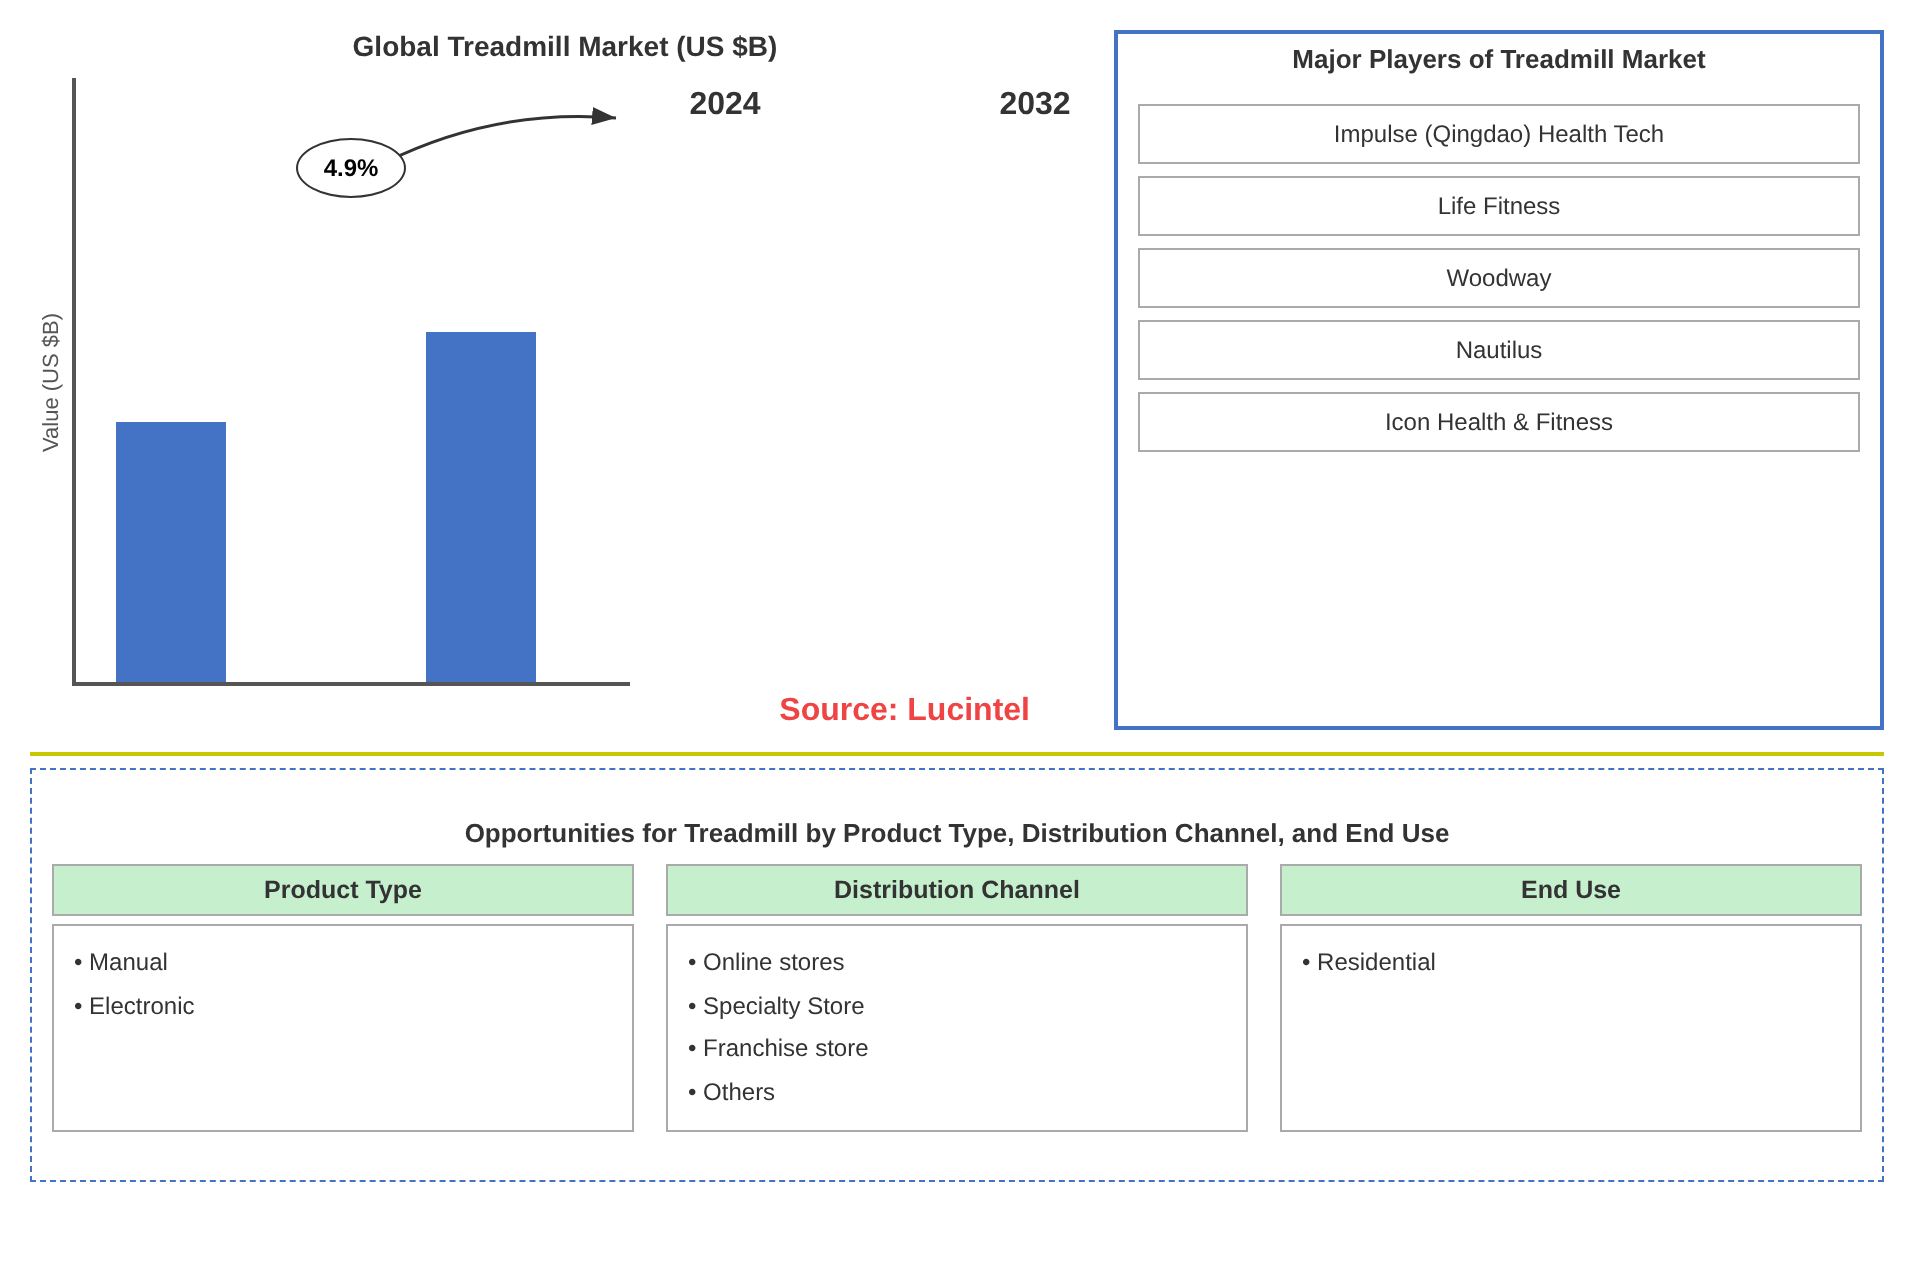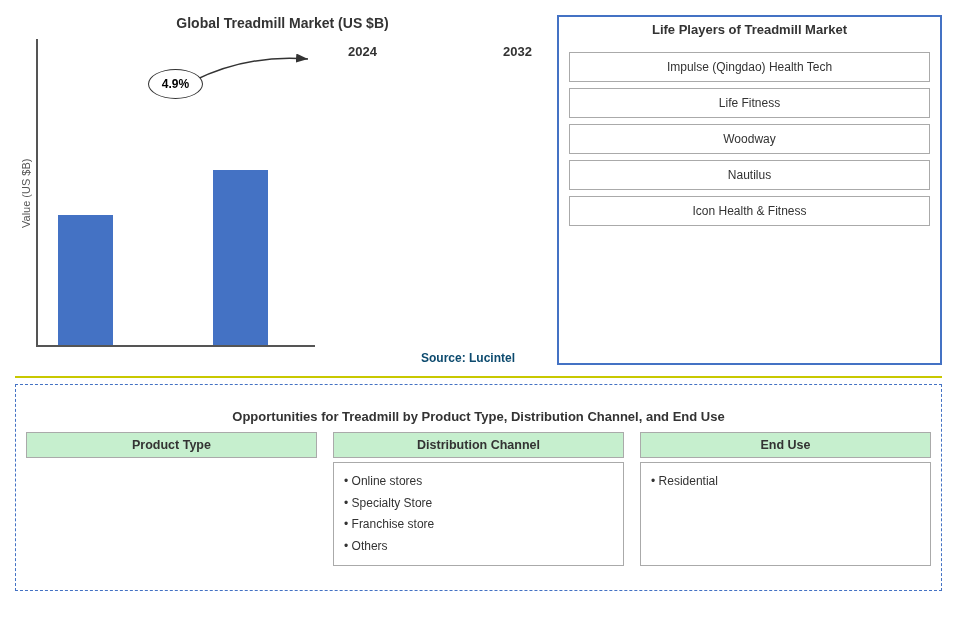--- a/index.html
+++ b/index.html
@@ -105,21 +105,21 @@
     .x-labels {
       display: flex;
       padding: 5px 0 0 20px;
       gap: 60px;
       justify-content: flex-start;
     }
 
     .x-label {
       width: 55px;
       text-align: center;
-      font-size: 13px;
+      font-size: 16px;
       font-weight: bold;
       color: #333;
     }
 
     .cagr-bubble {
       position: absolute;
       top: 20px;
       left: 75px;
       border: 1.5px solid #333;
       border-radius: 50%;
@@ -129,23 +129,23 @@
       align-items: center;
       justify-content: center;
       background: white;
       font-size: 12px;
       font-weight: bold;
     }
 
     
     .source-label {
       text-align: right;
-      font-size: 12px;
-      font-weight: bold;
-      color: #0c4a6e;
+      font-size: 16px;
+      font-weight: bold;
+      color: #ef4444;
       padding-right: 30px;
       margin-top: 4px;
     }
 
     
     .major-players {
       flex: 1;
       display: flex;
       flex-direction: column;
       padding: 5px 10px;
@@ -275,39 +275,45 @@
             <div class="x-label">2024</div>
             <div class="x-label" style="margin-left:40px;">2032</div>
           </div>
         </div>
       </div>
 
       <div class="source-label" style="width:100%;">Source: Lucintel</div>
     </div>
 
     <div class="major-players">
-      <div class="major-players-title">Life Players of Treadmill Market</div>
+      <div class="major-players-title">Major Players of Treadmill Market</div>
       <div class="player-item">Impulse (Qingdao) Health Tech</div>
       <div class="player-item">Life Fitness</div>
       <div class="player-item">Woodway</div>
       <div class="player-item">Nautilus</div>
       <div class="player-item">Icon Health &amp; Fitness</div>
     </div>
 
   </div>
 
   <div class="divider"></div>
 
   <div class="bottom-section">
     <div class="opportunities-title">Opportunities for Treadmill by Product Type, Distribution Channel, and End Use</div>
 
     <div class="columns-container">
 
       <div class="column">
         <div class="column-header">Product Type</div>
+        <div class="column-content">
+          <ul>
+            <li>Manual</li>
+            <li>Electronic</li>
+          </ul>
+        </div>
       </div>
 
       <div class="column">
         <div class="column-header">Distribution Channel</div>
         <div class="column-content">
           <ul>
             <li>Online stores</li>
             <li>Specialty Store</li>
             <li>Franchise store</li>
             <li>Others</li>

